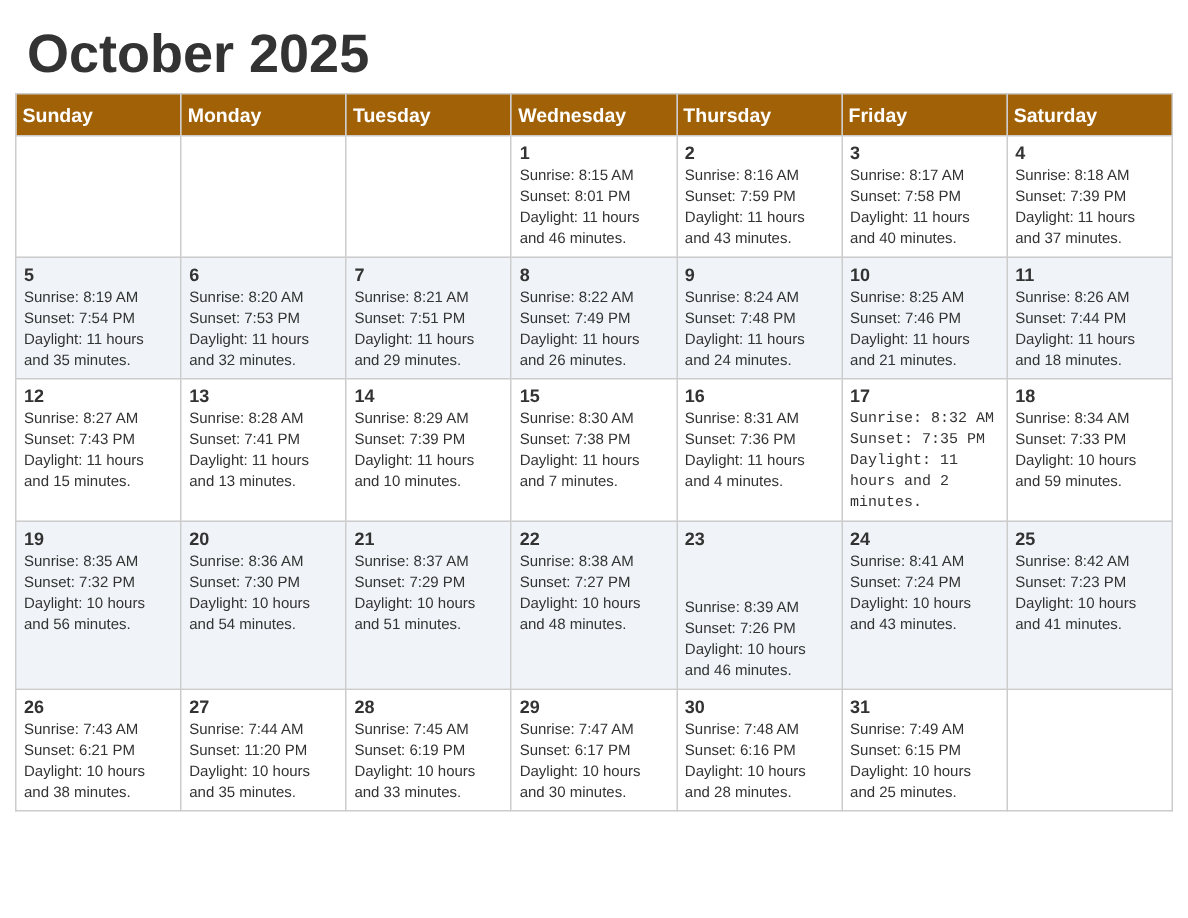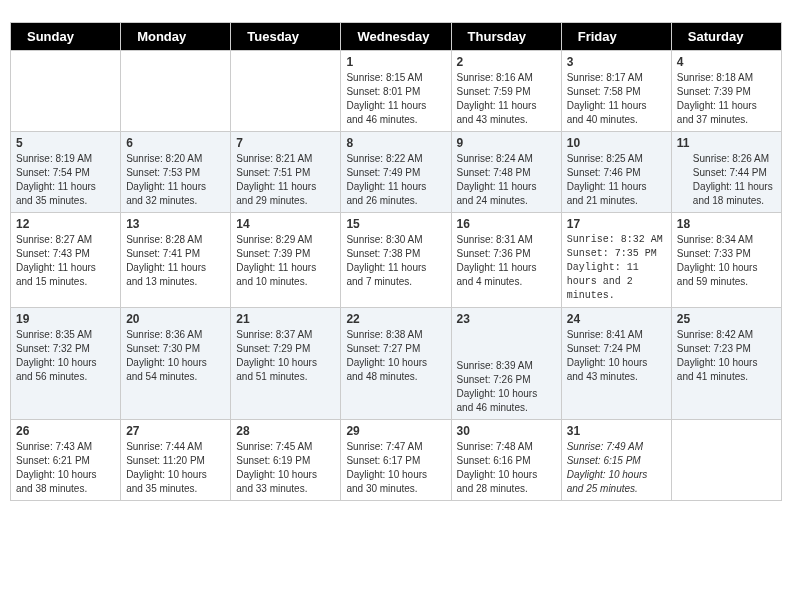--- a/index.html
+++ b/index.html
@@ -48,24 +48,24 @@
       font-size: 14px;
       color: #333;
       font-weight: bold;
     }
     .calendar {
       width: 100%;
       border-collapse: collapse;
       margin-top: 4px;
     }
     .calendar th {
-      background-color: #000000;
+      background-color: #a16207;
       color: #fff;
       font-size: 13px;
-      padding: 6px 16px;
+      padding: 6px 4px;
       text-align: left;
       border: 1px solid #ccc;
       font-weight: bold;
     }
     .calendar td {
       border: 1px solid #ccc;
       vertical-align: top;
       padding: 4px 5px;
       width: 110px;
       min-height: 80px;
@@ -89,20 +89,21 @@
     }
     .empty-cell {
       background: #fff !important;
     }
   </style>
 </head>
 <body>
 
 <div class="header">
   <div class="title-block">
+    <div class="month-title">October 2025</div>
   </div>
 </div>
 
 <table class="calendar">
   <thead>
     <tr>
     <th>Sunday</th>
         <th>Monday</th>
         <th>Tuesday</th>
         <th>Wednesday</th>
@@ -173,21 +174,21 @@
 Daylight: 11 hours and 24 minutes.</div>
         </td>
         <td>
           <span class="day-number">10</span>
           <div class="day-info" style="white-space: pre-line;">Sunrise: 8:25 AM
 Sunset: 7:46 PM
 Daylight: 11 hours and 21 minutes.</div>
         </td>
         <td>
           <span class="day-number">11</span>
-          <div class="day-info" style="white-space: pre-line; margin-left: 16px;">Sunrise: 8:26 AM
+          <div class="day-info" style="white-space: pre-line;">Sunrise: 8:26 AM
 Sunset: 7:44 PM
 Daylight: 11 hours and 18 minutes.</div>
         </td>
       </tr>
       <tr>
         <td>
           <span class="day-number">12</span>
           <div class="day-info" style="white-space: pre-line;">Sunrise: 8:27 AM
 Sunset: 7:43 PM
 Daylight: 11 hours and 15 minutes.</div>
@@ -299,20 +300,20 @@
 Daylight: 10 hours and 30 minutes.</div>
         </td>
         <td>
           <span class="day-number">30</span>
           <div class="day-info" style="white-space: pre-line;">Sunrise: 7:48 AM
 Sunset: 6:16 PM
 Daylight: 10 hours and 28 minutes.</div>
         </td>
         <td>
           <span class="day-number">31</span>
-          <div class="day-info" style="white-space: pre-line; font-style: italic;">Sunrise: 7:49 AM
+          <div class="day-info" style="white-space: pre-line;">Sunrise: 7:49 AM
 Sunset: 6:15 PM
 Daylight: 10 hours and 25 minutes.</div>
         </td>
         <td class="empty-cell"></td>
       </tr>
     </tbody>
 </table>
 
 </body></html>

